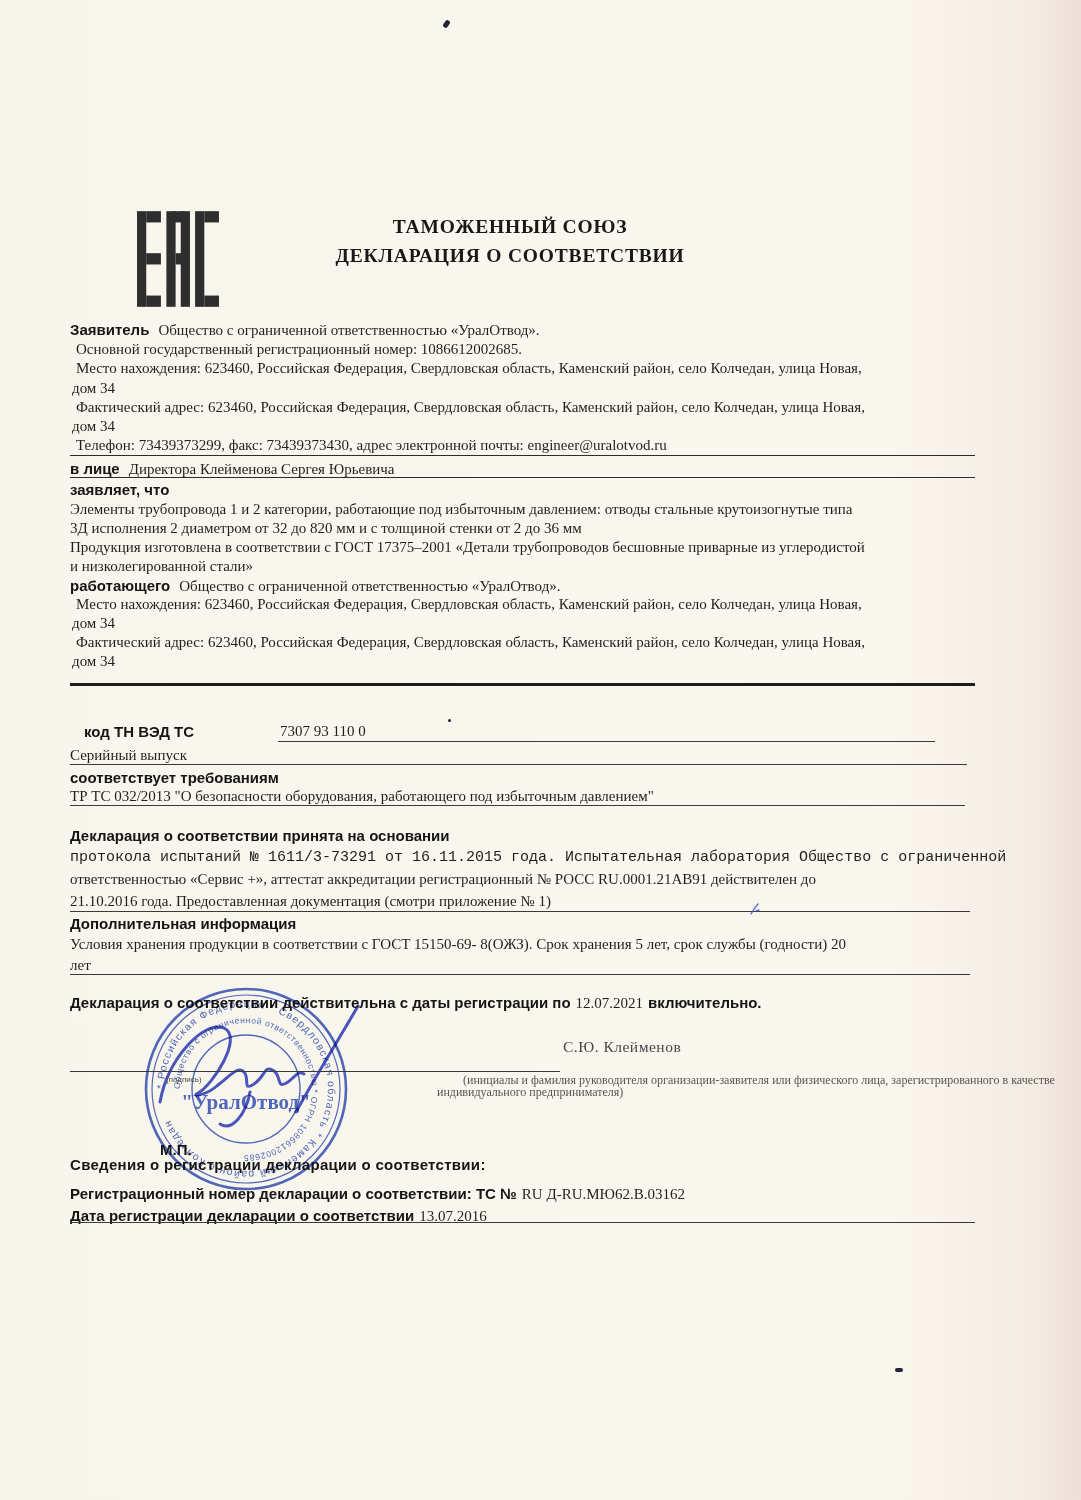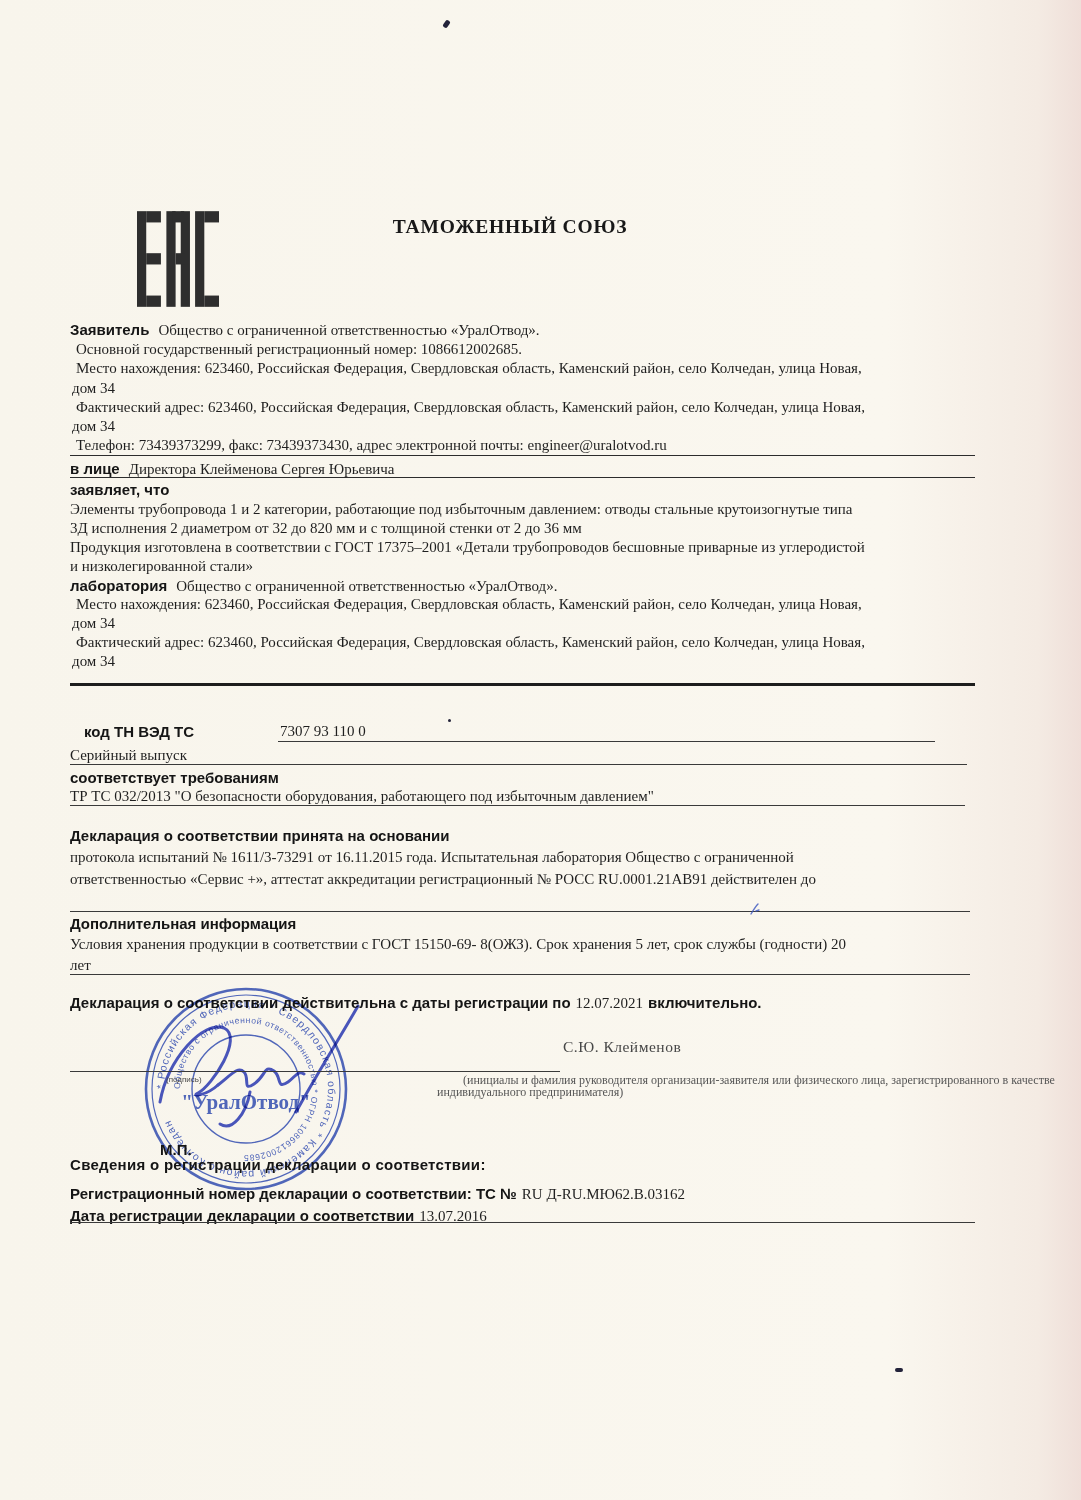--- a/index.html
+++ b/index.html
@@ -49,20 +49,21 @@
       <rect x="103" y="0" width="35" height="33"></rect>
       <rect x="113" y="123" width="25" height="33"></rect>
       <rect x="170" y="0" width="27" height="280"></rect>
       <rect x="197" y="0" width="43" height="33"></rect>
       <rect x="197" y="247" width="43" height="33"></rect>
     </g>
   </svg>
 
   <div class="title-block">
     <div>ТАМОЖЕННЫЙ СОЮЗ</div>
+    <div>ДЕКЛАРАЦИЯ О СООТВЕТСТВИИ</div>
   </div>
 
   <div class="speck" style="left:444px;top:20px;width:5px;height:8px;transform:rotate(35deg);"></div>
   <div class="speck" style="left:895px;top:1368px;width:8px;height:4px;"></div>
 
   <div class="line" style="left:70px;top:320px;">
     <span class="sans lbl-gap">Заявитель</span><span class="serif">Общество с ограниченной ответственностью «УралОтвод».</span>
   </div>
   <div class="line" style="left:76px;top:340px;">Основной государственный регистрационный номер: 1086612002685.</div>
   <div class="line" style="left:76px;top:359px;">Место нахождения: 623460, Российская Федерация, Свердловская область, Каменский район, село Колчедан, улица Новая,</div>
@@ -77,42 +78,43 @@
   </div>
   <div class="rule" style="left:70px;top:477px;width:905px;"></div>
 
   <div class="line sans" style="left:70px;top:480px;">заявляет, что</div>
   <div class="line" style="left:70px;top:500px;">Элементы трубопровода 1 и 2 категории, работающие под избыточным давлением: отводы стальные крутоизогнутые типа</div>
   <div class="line" style="left:70px;top:519px;">3Д исполнения 2 диаметром от 32 до 820 мм и с толщиной стенки от 2 до 36 мм</div>
   <div class="line" style="left:70px;top:538px;">Продукция изготовлена в соответствии с ГОСТ 17375–2001 «Детали трубопроводов бесшовные приварные из углеродистой</div>
   <div class="line" style="left:70px;top:557px;">и низколегированной стали»</div>
 
   <div class="line" style="left:70px;top:576px;">
-    <span class="sans lbl-gap">лаборатория</span><span class="serif">Общество с ограниченной ответственностью «УралОтвод».</span>
+    <span class="sans lbl-gap">работающего</span><span class="serif">Общество с ограниченной ответственностью «УралОтвод».</span>
   </div>
   <div class="line" style="left:76px;top:595px;">Место нахождения: 623460, Российская Федерация, Свердловская область, Каменский район, село Колчедан, улица Новая,</div>
   <div class="line" style="left:72px;top:614px;">дом 34</div>
   <div class="line" style="left:76px;top:633px;">Фактический адрес: 623460, Российская Федерация, Свердловская область, Каменский район, село Колчедан, улица Новая,</div>
   <div class="line" style="left:72px;top:652px;">дом 34</div>
   <div class="rule thick" style="left:70px;top:683px;width:905px;"></div>
 
   <div class="line sans" style="left:84px;top:722px;">код ТН ВЭД ТС</div>
   <div class="line" style="left:280px;top:722px;">7307 93 110 0</div>
   <div class="speck" style="left:448px;top:719px;width:3px;height:3px;border-radius:50%;"></div>
   <div class="rule faint" style="left:278px;top:741px;width:657px;"></div>
   <div class="line" style="left:70px;top:746px;">Серийный выпуск</div>
   <div class="rule faint" style="left:70px;top:764px;width:897px;"></div>
 
   <div class="line sans" style="left:70px;top:768px;">соответствует требованиям</div>
   <div class="line" style="left:70px;top:787px;">ТР ТС 032/2013 "О безопасности оборудования, работающего под избыточным давлением"</div>
   <div class="rule faint" style="left:70px;top:805px;width:895px;"></div>
 
   <div class="line sans" style="left:70px;top:826px;">Декларация о соответствии принята на основании</div>
-  <div class="line" style="left:70px;top:848px;">протокола испытаний № 1611/3-73291 от 16.11.2015 года. Испытательная лаборатория Общество с ограниченной</div>
+  <div class="line" style="left:70px;top:848px;font-family:Liberation Mono, monospace;">протокола испытаний № 1611/3-73291 от 16.11.2015 года. Испытательная лаборатория Общество с ограниченной</div>
   <div class="line" style="left:70px;top:870px;">ответственностью «Сервис +», аттестат аккредитации регистрационный № РОСС RU.0001.21АВ91 действителен до</div>
+  <div class="line" style="left:70px;top:892px;">21.10.2016 года. Предоставленная документация (смотри приложение № 1)</div>
   <div class="rule faint" style="left:70px;top:911px;width:900px;"></div>
 
   <svg class="blue-mark" viewBox="0 0 14 14">
     <path d="M3,11 C6,6 8,3 10,1 M8,8 L11,7" stroke="#3a55c0" stroke-width="1.4" fill="none" stroke-linecap="round"></path>
   </svg>
 
   <div class="line sans" style="left:70px;top:914px;">Дополнительная информация</div>
   <div class="line" style="left:70px;top:935px;">Условия хранения продукции в соответствии с ГОСТ 15150-69- 8(ОЖЗ). Срок хранения 5 лет, срок службы (годности) 20</div>
   <div class="line" style="left:70px;top:956px;">лет</div>
   <div class="rule faint" style="left:70px;top:974px;width:900px;"></div>

